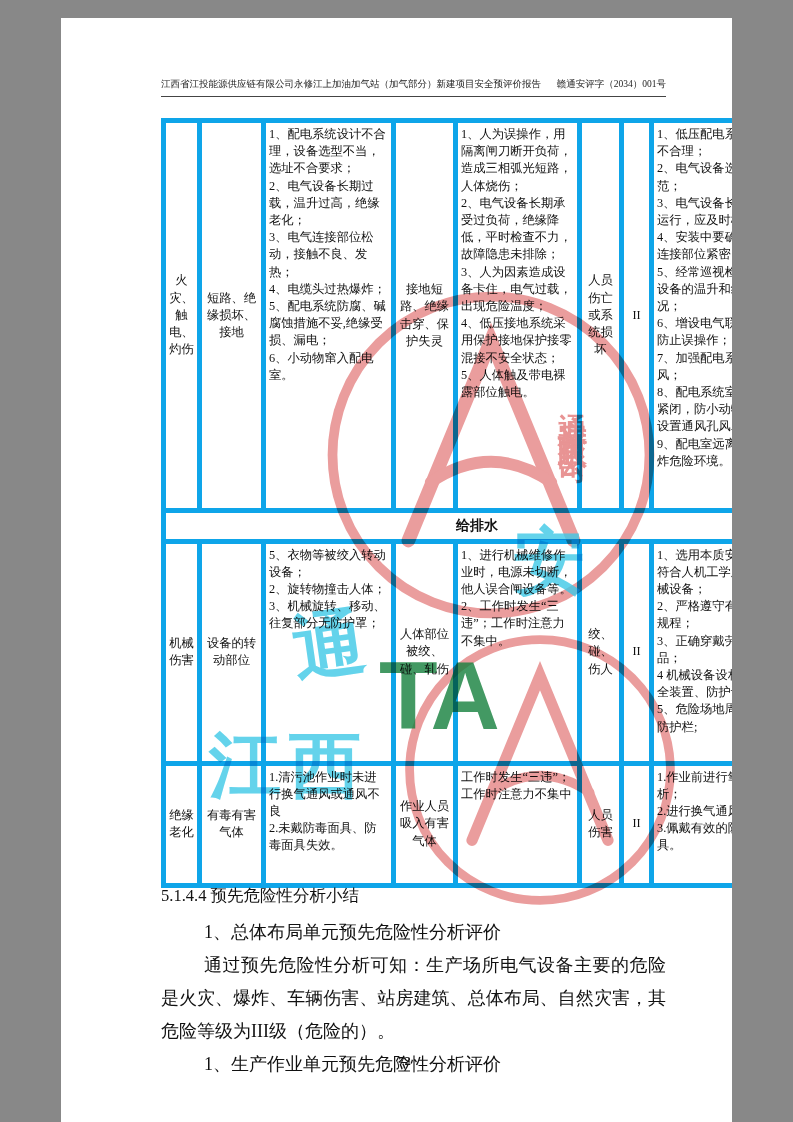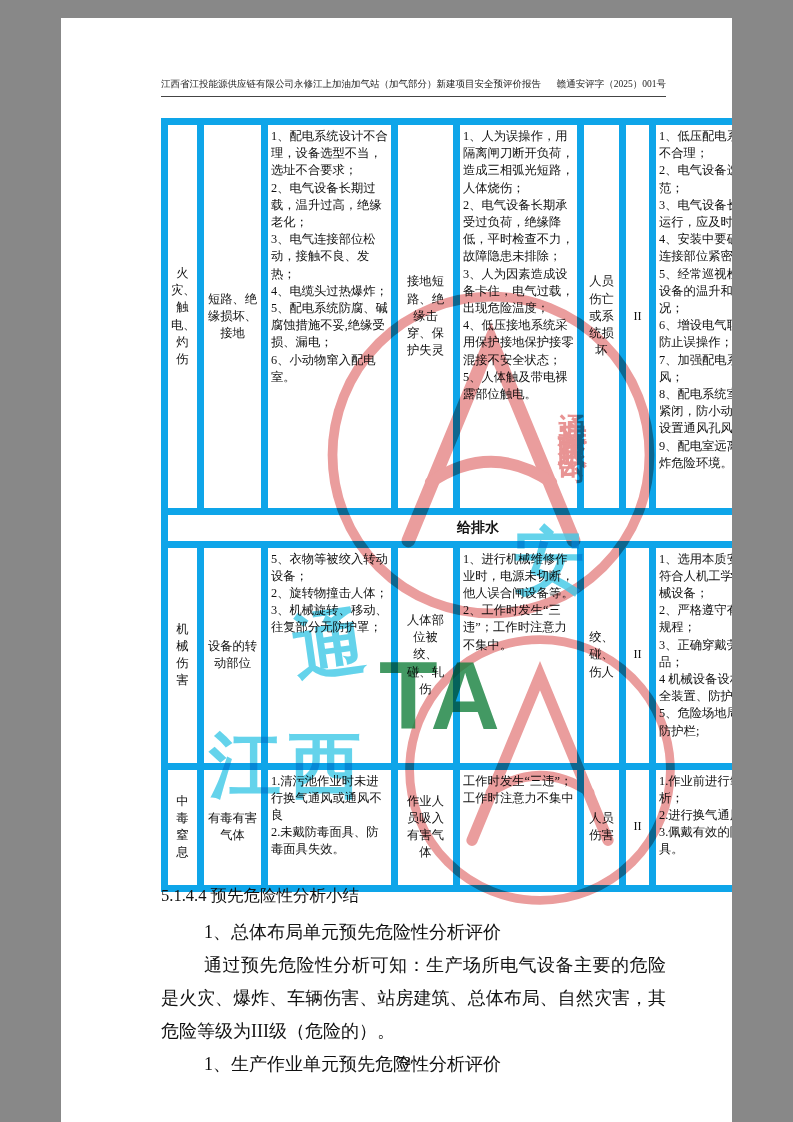--- a/index.html
+++ b/index.html
@@ -29,21 +29,21 @@
   table.hz {
     position: absolute;
     left: 100px; top: 100px;
     width: 627px;
     border-collapse: collapse;
     table-layout: fixed;
     font-size: 12.3px;
     line-height: 1.4;
   }
   table.hz td {
-    border: 7px solid #0ea5e9;
+    border: 5px solid #0ea5e9;
     padding: 3px 3px;
     vertical-align: top;
     word-break: break-all;
     white-space: pre-line;
   }
   table.hz td.c {
     text-align: center;
     vertical-align: middle;
   }
   table.hz td.section {
@@ -111,21 +111,21 @@
   .wm-c2 { left: 452px; top: 508px; font-size: 72px; }
   .wm-c3 { left: 148px; top: 712px; font-size: 72px; letter-spacing: 8px; }
 </style>
 </head>
 <body>
 
 <div class="page">
 
   <div class="header">
     <span>江西省江投能源供应链有限公司永修江上加油加气站（加气部分）新建项目安全预评价报告</span>
-    <span class="hdr-right">赣通安评字（2025）001号</span>
+    <span class="hdr-right">赣通安评字（2034）001号</span>
   </div>
 
   <table class="hz">
     <colgroup>
       <col style="width:36px">
         <col style="width:64px">
         <col style="width:130px">
         <col style="width:62px">
       <col style="width:124px">
         <col style="width:42px">
@@ -174,21 +174,21 @@
 2、工作时发生“三违”；工作时注意力不集中。</td>
         <td class="c">绞、碰、伤人</td>
         <td class="c">II</td>
         <td>1、选用本质安全的，符合人机工学原理的机械设备；
 2、严格遵守有关操作规程；
 3、正确穿戴劳保用品；
 4 机械设备设相应的安全装置、防护设施；
 5、危险场地周围应设防护栏;</td>
       </tr>
       <tr class="r3">
-        <td class="c">中毒窒息</td>
+        <td class="c">绝缘老化</td>
         <td class="c">有毒有害气体</td>
         <td>1.清污池作业时未进行换气通风或通风不良
 2.未戴防毒面具、防毒面具失效。</td>
         <td class="c">作业人员吸入有害气体</td>
         <td>工作时发生“三违”；工作时注意力不集中</td>
         <td class="c">人员伤害</td>
         <td class="c">II</td>
         <td>1.作业前进行氧含量分析；
 2.进行换气通风；
 3.佩戴有效的防毒面具。</td>

